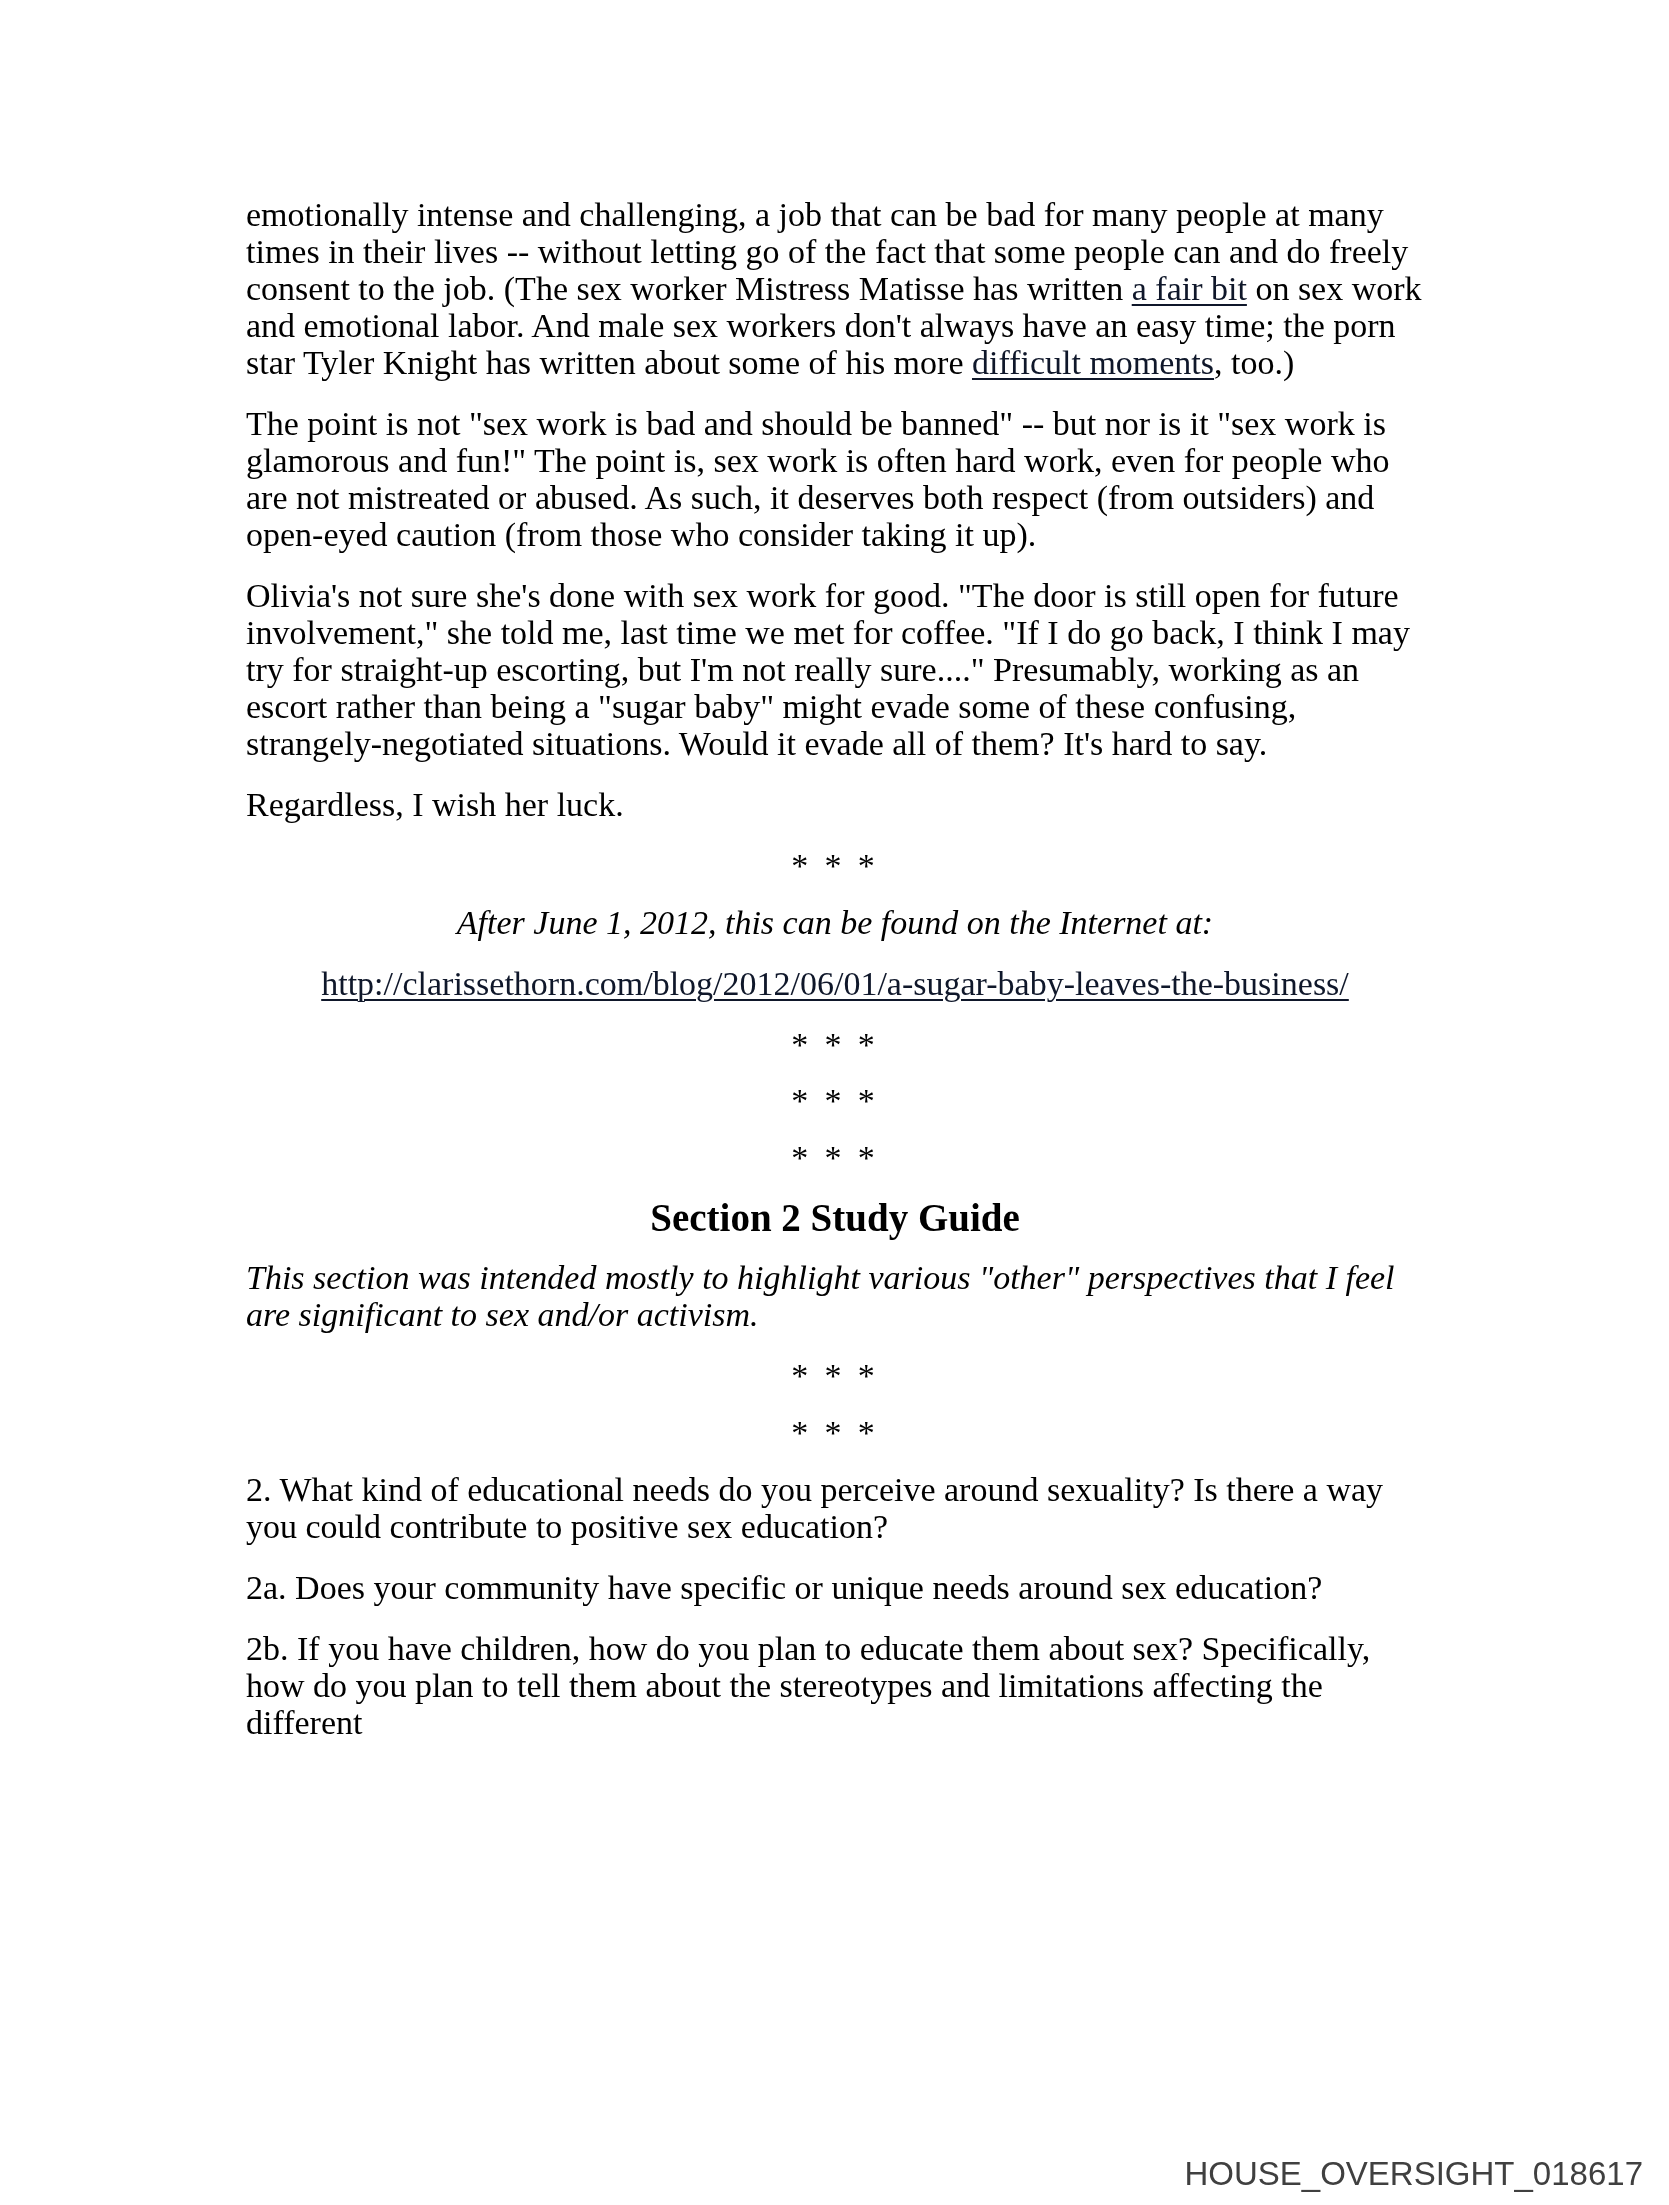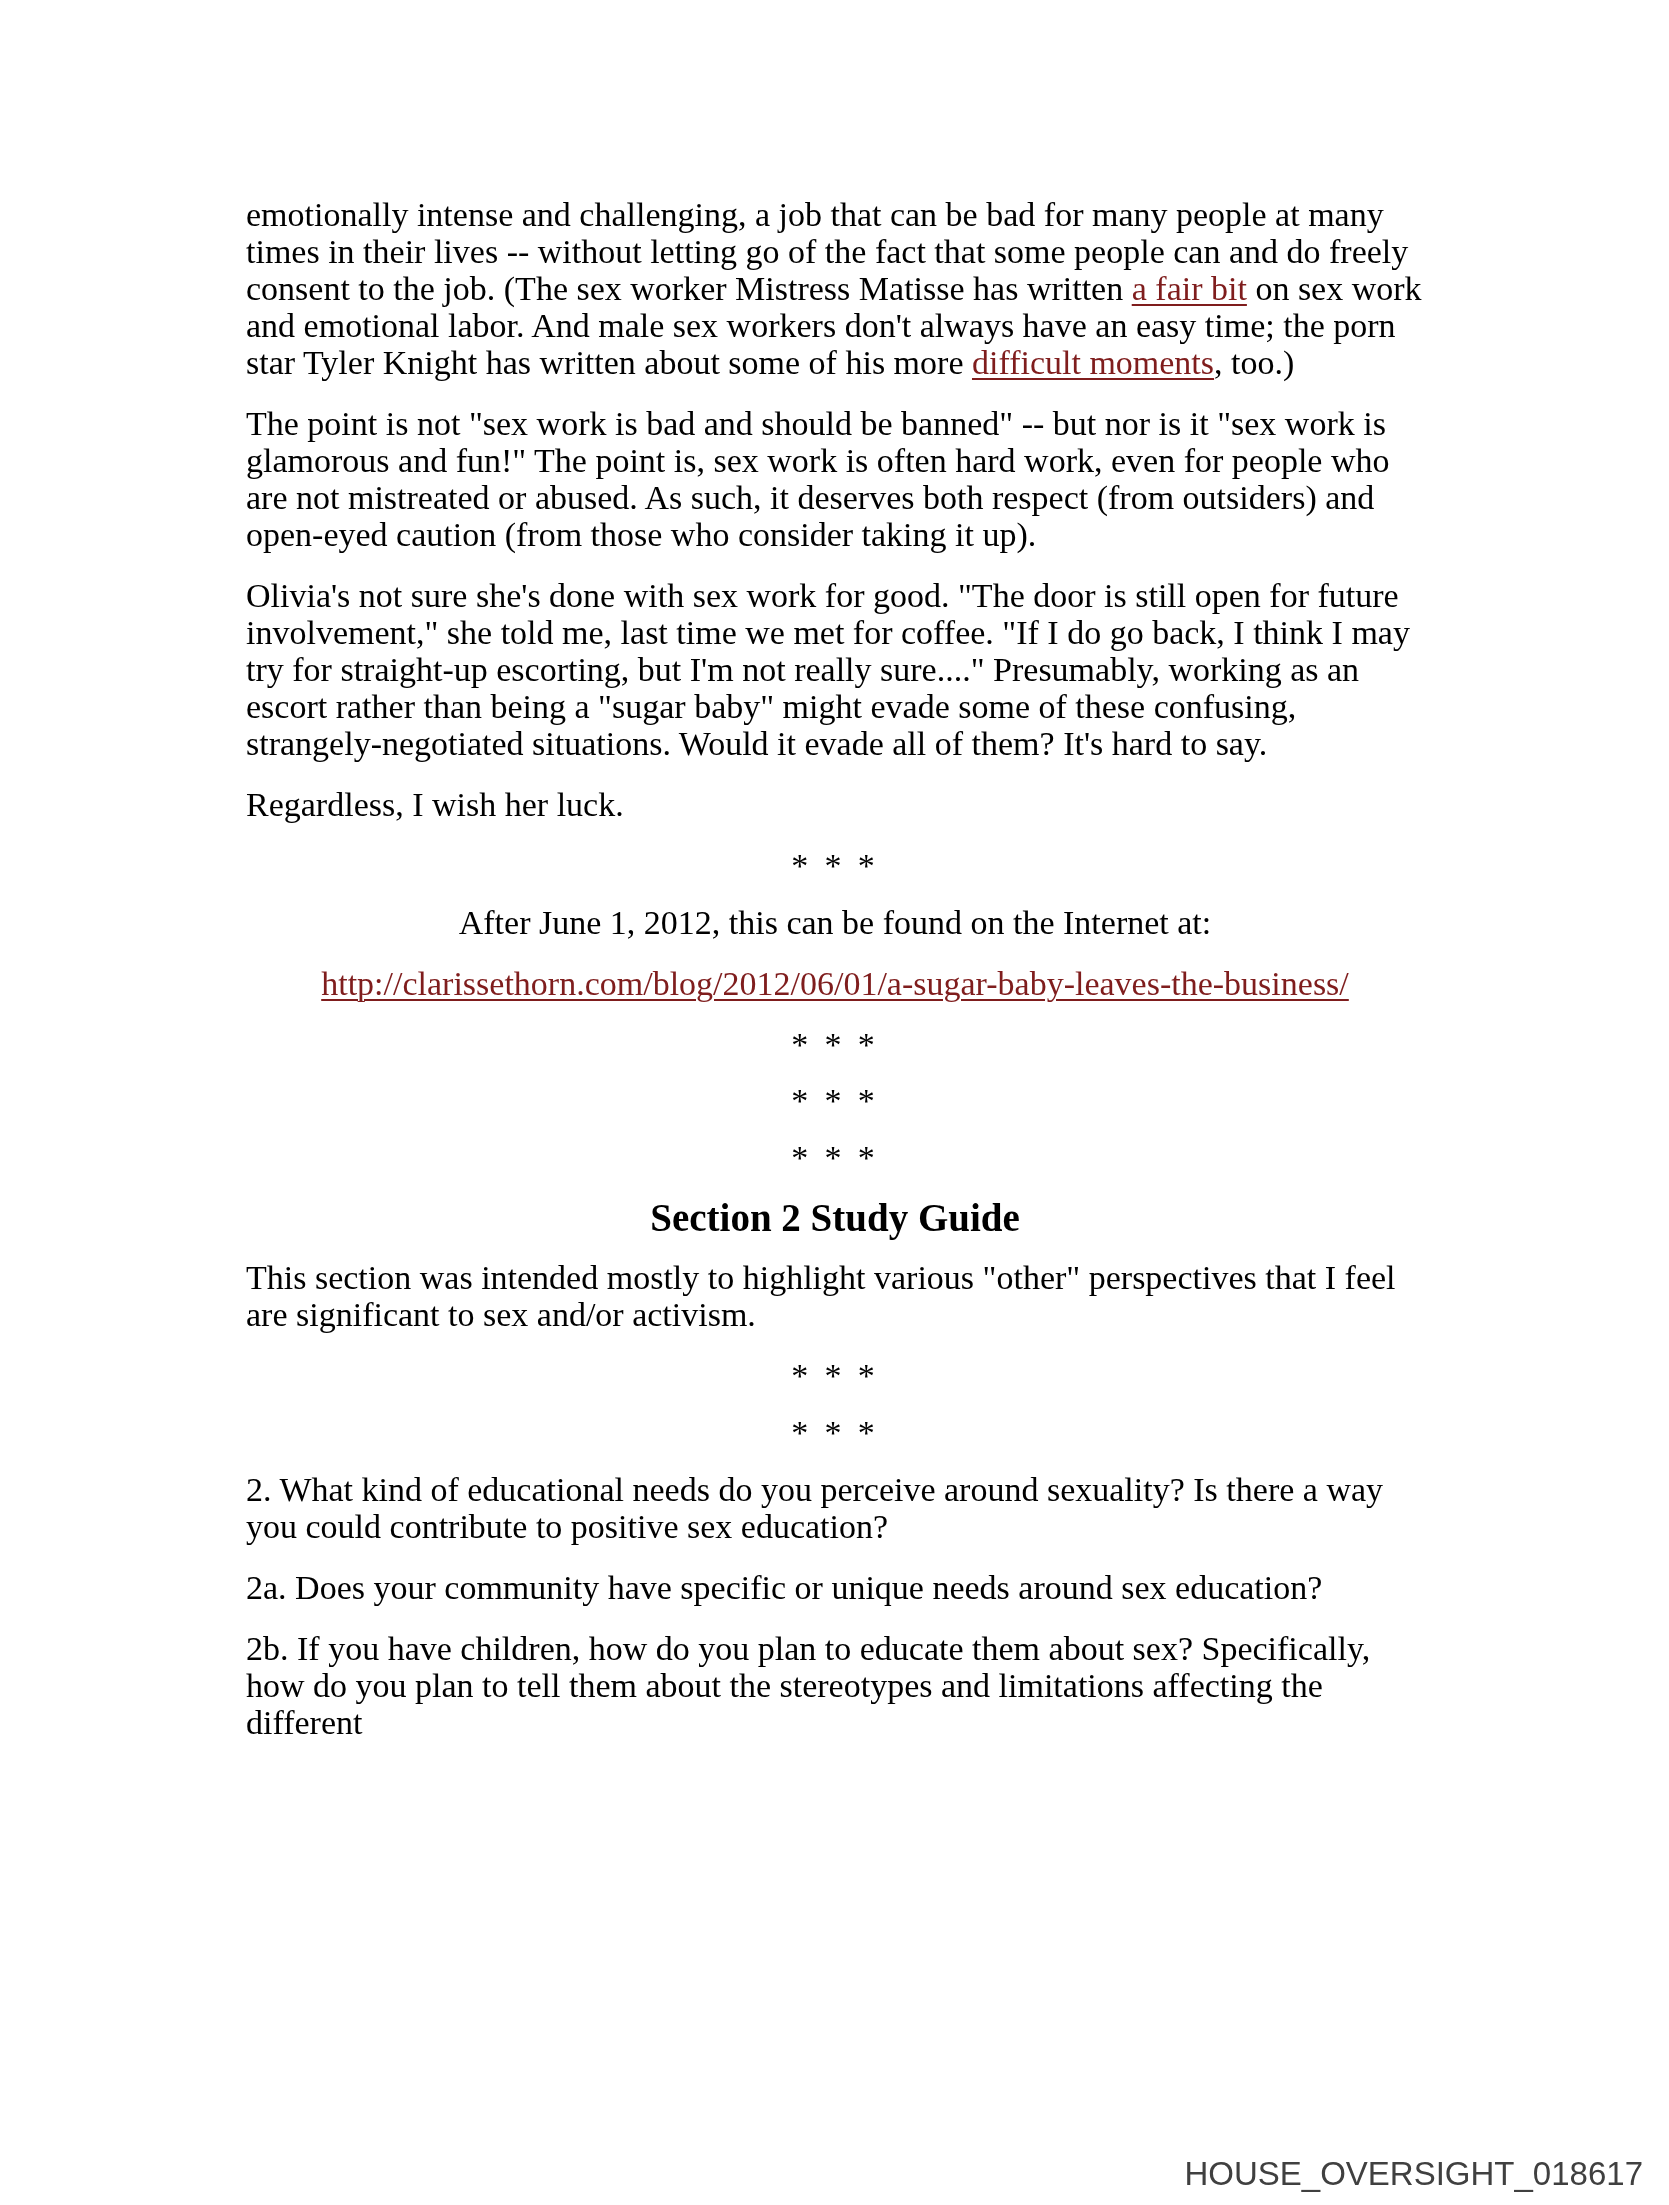--- a/index.html
+++ b/index.html
@@ -15,22 +15,22 @@
     position: absolute;
     left: 246px;
     top: 196px;
     width: 1178px;
     font-size: 34px;
     line-height: 37px;
   }
   p { margin: 0 0 24px 0; }
   .center { text-align: center; }
   .stars { margin-bottom: 19.6px; letter-spacing: 3.9px; }
-  .italic { }
-  a.doc-link { color: #7f1d1d; text-decoration: underline; text-decoration-thickness: 2px; text-underline-offset: 3.9px; }
+  .italic { font-style: italic; }
+  a.doc-link { color: #0f172a; text-decoration: underline; text-decoration-thickness: 2px; text-underline-offset: 3.9px; }
   h2.section-heading {
     margin: 0 0 18px 0;
     font-size: 39px;
     line-height: 46px;
     font-weight: bold;
     text-align: center;
   }
   .bates-stamp {
     position: absolute;
     right: 26px;

